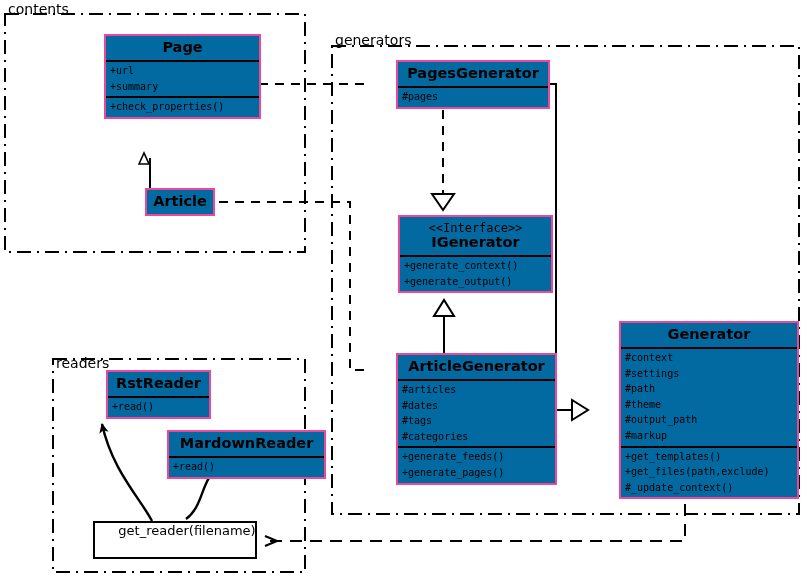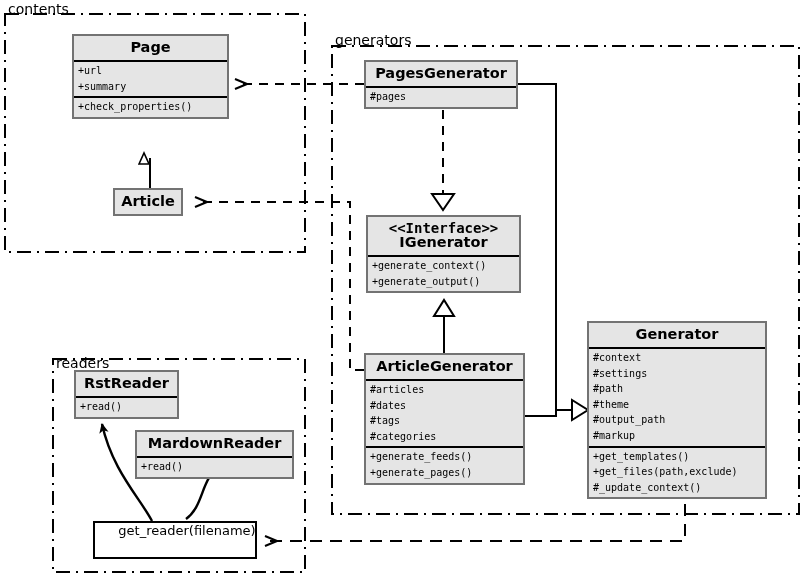--- a/index.html
+++ b/index.html
@@ -7,24 +7,24 @@
        font-family:"DejaVu Sans","Liberation Sans",sans-serif;color:#000;}
   #canvas{position:absolute;left:0;top:0;width:803px;height:579px;}
   svg.layer{position:absolute;left:0;top:0;width:803px;height:579px;pointer-events:none;}
 
   
   .pkg{position:absolute;box-sizing:border-box;background:transparent;}
   .pkg-label{position:absolute;font-size:14px;line-height:14px;background:#fff;
              padding:0 2px;white-space:nowrap;color:#000;}
 
   
-  .cls{position:absolute;box-sizing:border-box;border:2px solid #737373;background:#e5e5e5;}
+  .cls{position:absolute;box-sizing:border-box;border:2px solid #ec4899;background:#0369a1;margin-left:32px;}
   .cls .name{font-weight:bold;font-size:14.5px;text-align:center;padding:4px 4px 5px 4px;
              line-height:15px;}
-  .cls .name .stereo{display:block;font-weight:bold;font-size:14px;line-height:14px;
+  .cls .name .stereo{display:block;font-weight:normal;font-size:12px;line-height:14px;
              font-family:"DejaVu Sans Mono","Liberation Mono",monospace;}
   .cls .sep{border-top:2px solid #000;}
   .cls .attrs,.cls .ops{padding:1px 2px 2px 4px;
              font-family:"DejaVu Sans Mono","Liberation Mono",monospace;
              font-size:10px;line-height:15.6px;}
   .cls .attrs div,.cls .ops div{white-space:nowrap;}
   .plain{position:absolute;box-sizing:border-box;border:2px solid #000;background:#fff;
          display:flex;align-items:flex-start;justify-content:center;font-size:13px;padding-left:24px;}
 </style>
 </head>

